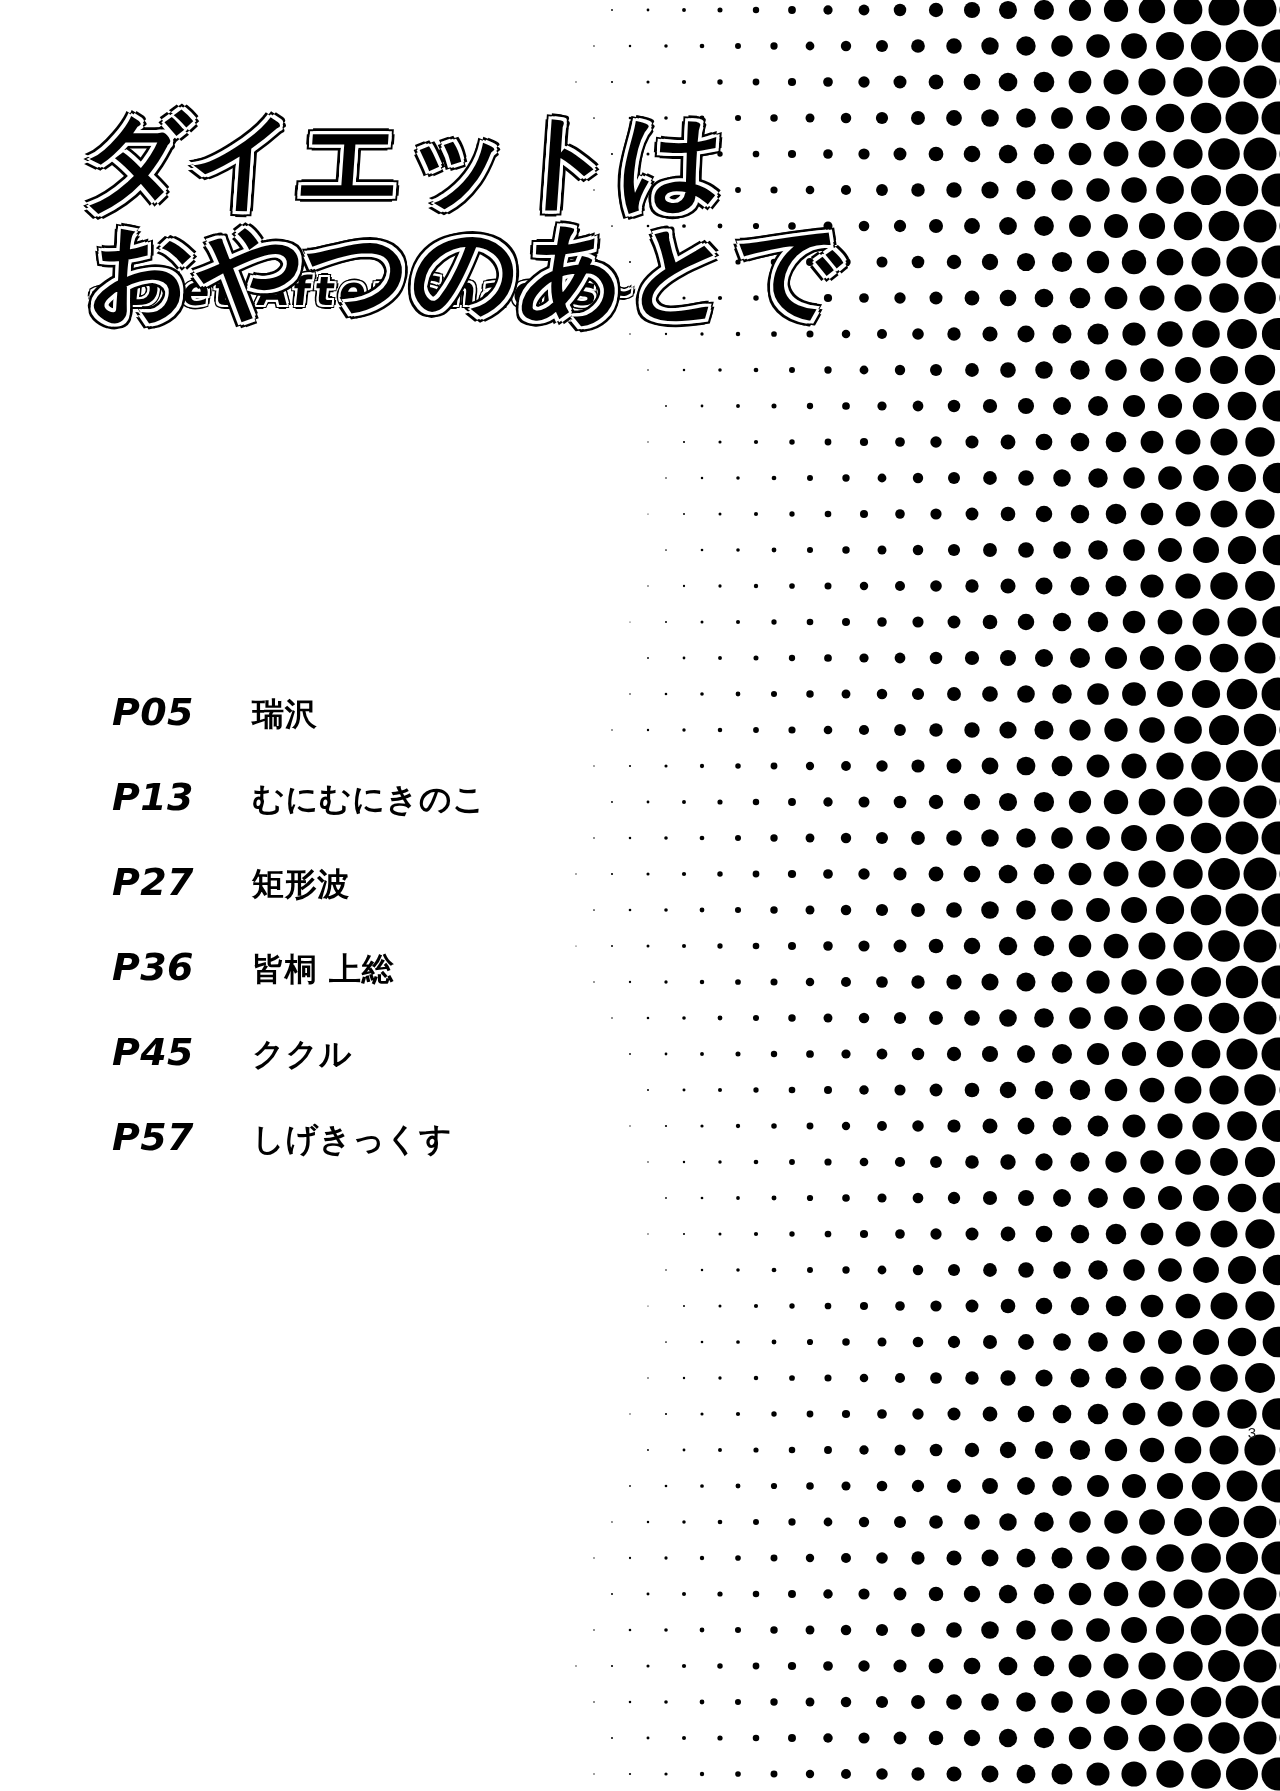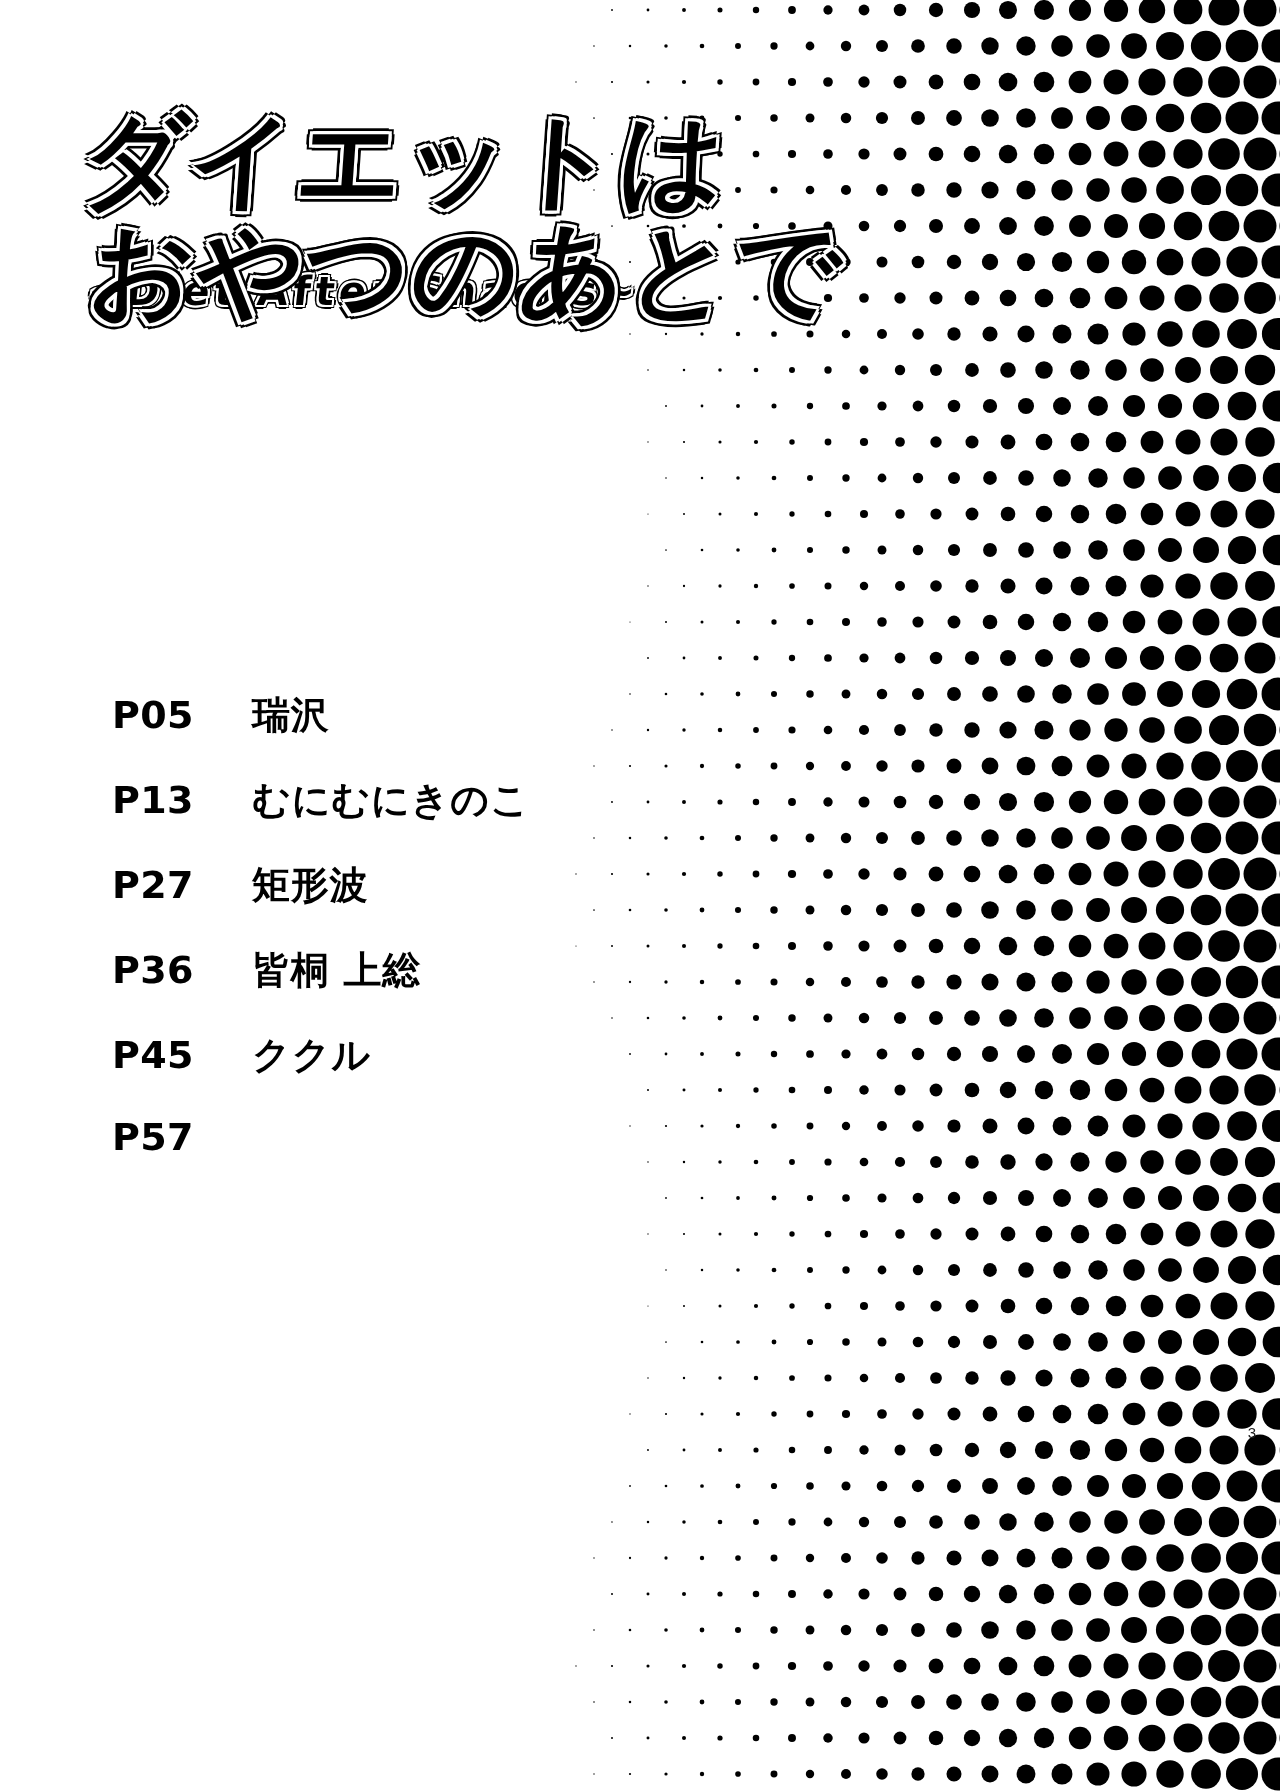--- a/index.html
+++ b/index.html
@@ -85,25 +85,26 @@
     align-items: baseline;
     height: 85px;
   }
   .toc-page {
     font-family: "DejaVu Sans", sans-serif;
     font-weight: bold;
     font-size: 38px;
     width: 140px;
     flex: 0 0 140px;
     letter-spacing: 0.01em;
+    font-style: italic;
   }
   .toc-name {
     font-family: "DejaVu Sans", sans-serif;
     font-weight: bold;
-    font-size: 38px;
+    font-size: 32px;
     letter-spacing: 0.02em;
     white-space: nowrap;
   }
 
   
   #page-number {
     position: absolute;
     right: 24px;
     bottom: 350px;
     z-index: 4;
@@ -1161,16 +1162,17 @@
     <div class="toc-row">
       <span class="toc-page">P36</span>
       <span class="toc-name">皆桐 上総</span>
     </div>
     <div class="toc-row">
       <span class="toc-page">P45</span>
       <span class="toc-name">ククル</span>
     </div>
     <div class="toc-row">
       <span class="toc-page">P57</span>
+      <span class="toc-name">しげきっくす</span>
     </div>
   </div>
 
 <div id="page-number">3</div>
 
 </body></html>

